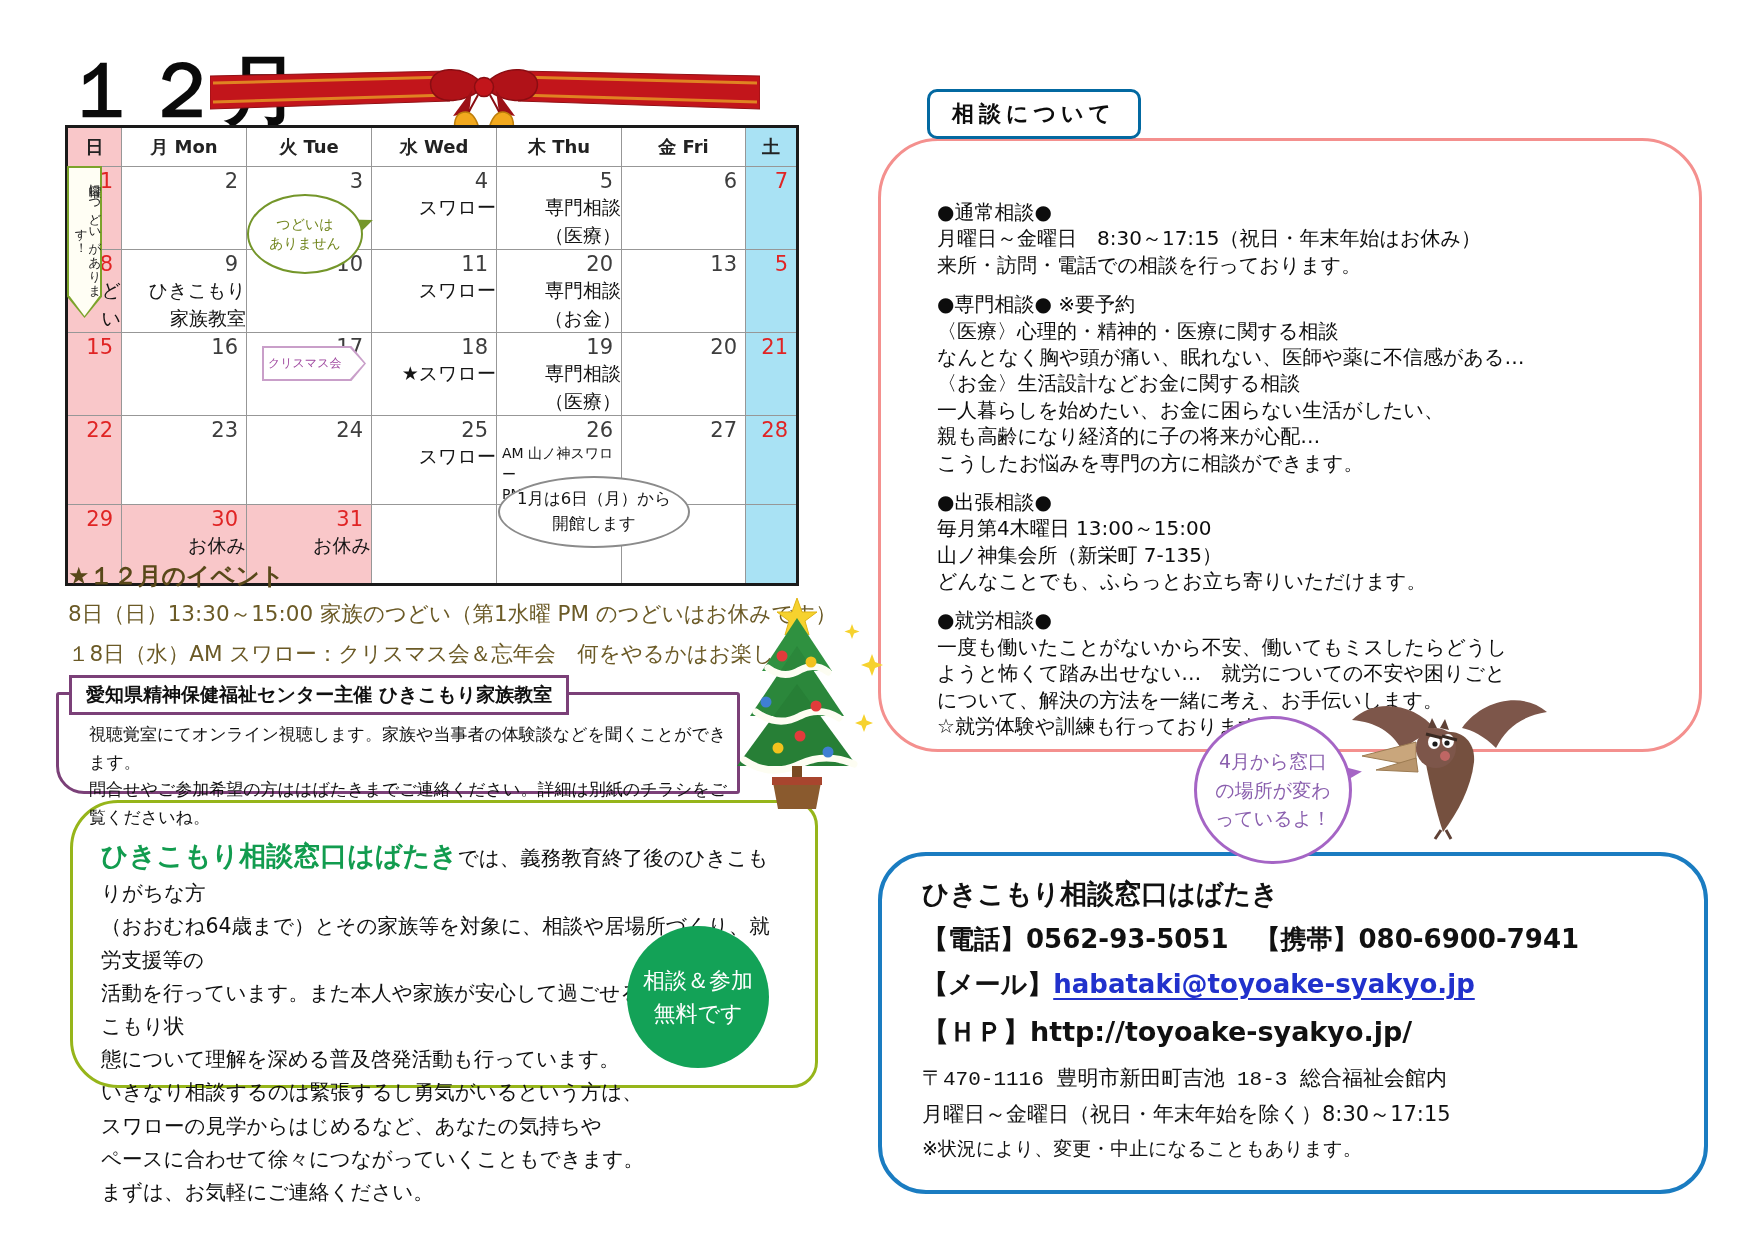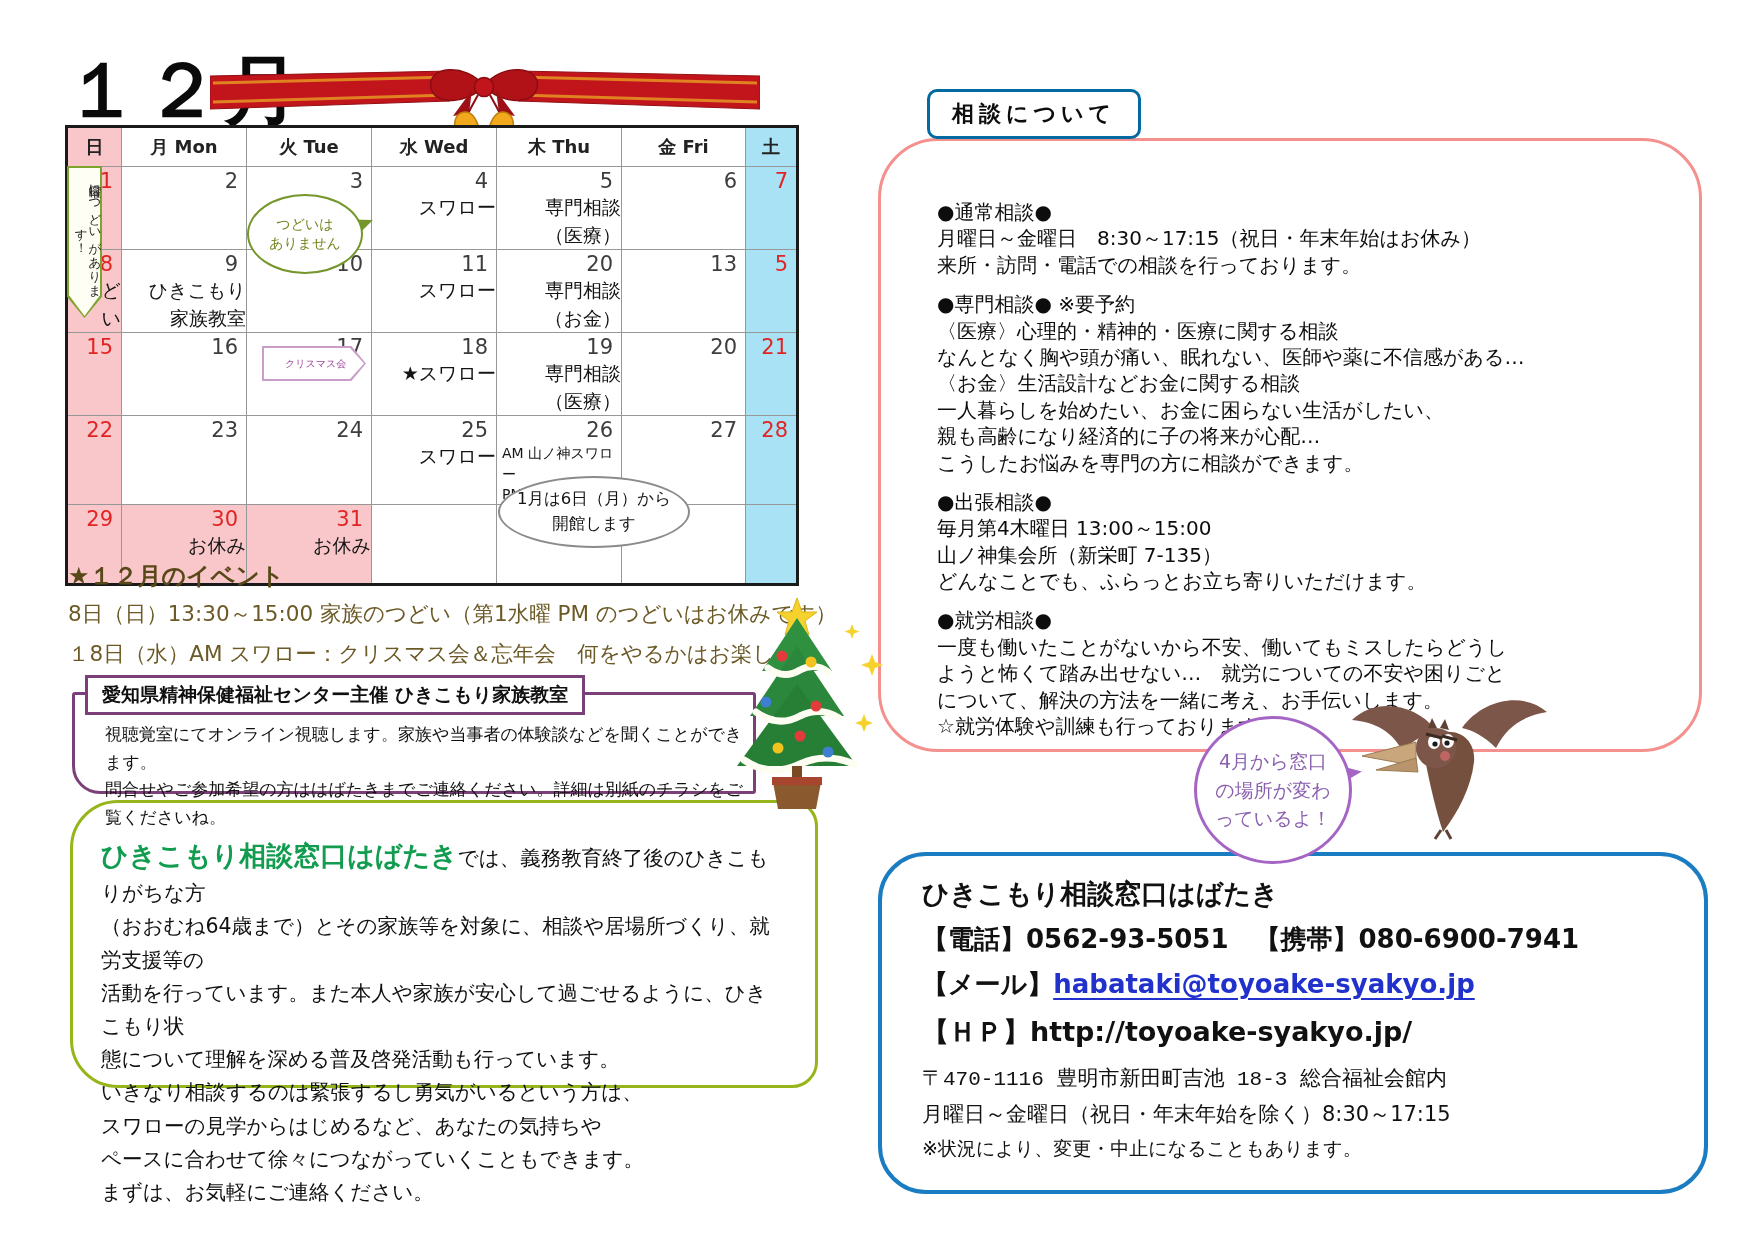--- a/index.html
+++ b/index.html
@@ -31,32 +31,32 @@
   .sun-banner-tx{position:absolute;left:0;top:6px;width:100%;height:122px;writing-mode:vertical-rl;
               font-size:12.5px;color:#222;line-height:1.1;text-align:center;}
   .g-bubble{left:247px;top:194px;width:112px;height:76px;border:2.5px solid #74962a;border-radius:50%;
             background:#fff;display:flex;align-items:center;justify-content:center;text-align:center;
             font-size:14px;color:#71851d;white-space:pre-line;line-height:1.35;z-index:3;}
   .g-bubble-tail{left:352px;top:216px;width:0;height:0;border-top:7px solid transparent;
             border-bottom:12px solid transparent;border-left:22px solid #74962a;transform:rotate(-16deg);z-index:2;}
   .xmas{left:262px;top:346px;width:104px;height:35px;background:#c99fc9;z-index:3;
         clip-path:polygon(0 0,86% 0,100% 50%,86% 100%,0 100%);}
   .xmas-in{position:absolute;inset:2px;background:#fff;clip-path:polygon(0 0,86% 0,100% 50%,86% 100%,0 100%);}
-  .xmas-tx{position:absolute;inset:0;display:flex;align-items:center;padding-left:23px;font-size:10px;color:#a04aa0;}
+  .xmas-tx{position:absolute;inset:0;display:flex;align-items:center;padding-left:6px;font-size:12px;color:#a04aa0;}
   .jan-bubble{left:498px;top:476px;width:188px;height:68px;border:2.5px solid #8b8b8b;border-radius:50%;
         background:#fff;display:flex;align-items:center;justify-content:center;text-align:center;
         font-size:16.5px;color:#141414;white-space:pre-line;line-height:1.5;z-index:3;}
 
   
   .ev-head{left:68px;top:560px;font-size:24px;font-weight:bold;color:#584819;}
   .ev-line1{left:68px;top:599px;font-size:21.5px;color:#6b5a26;}
   .ev-line2{left:68px;top:639px;font-size:21.5px;color:#6b5a26;}
 
   
-  .pbox{left:72px;top:692px;width:678px;height:96px;border:3px solid #7b4078;
+  .pbox{left:56px;top:692px;width:678px;height:96px;border:3px solid #7b4078;
         border-radius:3px 3px 3px 28px;background:#fff;z-index:1;}
   .pbox-tab{position:absolute;left:10px;top:-20px;background:#fff;border:3px solid #7b4078;
         padding:4px 14px;font-size:19px;font-weight:bold;color:#101010;white-space:nowrap;}
   .pbox-body{position:absolute;left:30px;top:26px;font-size:17px;color:#101010;white-space:pre-line;line-height:1.62;}
   .tree-svg{left:712px;top:596px;z-index:2;}
 
   
   .gbox{left:70px;top:800px;width:742px;height:282px;border:3px solid #96b51a;
         border-radius:48px 26px 26px 48px;background:#fff;}
   .gbox-p{position:absolute;left:28px;top:10px;width:672px;font-size:20.5px;color:#101010;
@@ -347,20 +347,22 @@
   <div class="abs gbox">
     <p class="gbox-p"><span class="gbox-lead">ひきこもり相談窓口はばたき</span><span>では、義務教育終了後のひきこもりがちな方
 （おおむね64歳まで）とその家族等を対象に、相談や居場所づくり、就労支援等の
 活動を行っています。また本人や家族が安心して過ごせるように、ひきこもり状
 態について理解を深める普及啓発活動も行っています。
 いきなり相談するのは緊張するし勇気がいるという方は、
 スワローの見学からはじめるなど、あなたの気持ちや
 ペースに合わせて徐々につながっていくこともできます。
 まずは、お気軽にご連絡ください。</span></p>
   </div>
+  <div class="abs free-circle">相談＆参加
+無料です</div>
 
   <div class="abs rbox">
     <div class="rbox-tab">相談について</div>
     <div class="rbox-body">
       <div class="rbox-sec">●通常相談●
 月曜日～金曜日　8:30～17:15（祝日・年末年始はお休み）
 来所・訪問・電話での相談を行っております。</div>
       <div class="rbox-sec">●専門相談● ※要予約
 〈医療〉心理的・精神的・医療に関する相談
 なんとなく胸や頭が痛い、眠れない、医師や薬に不信感がある…

